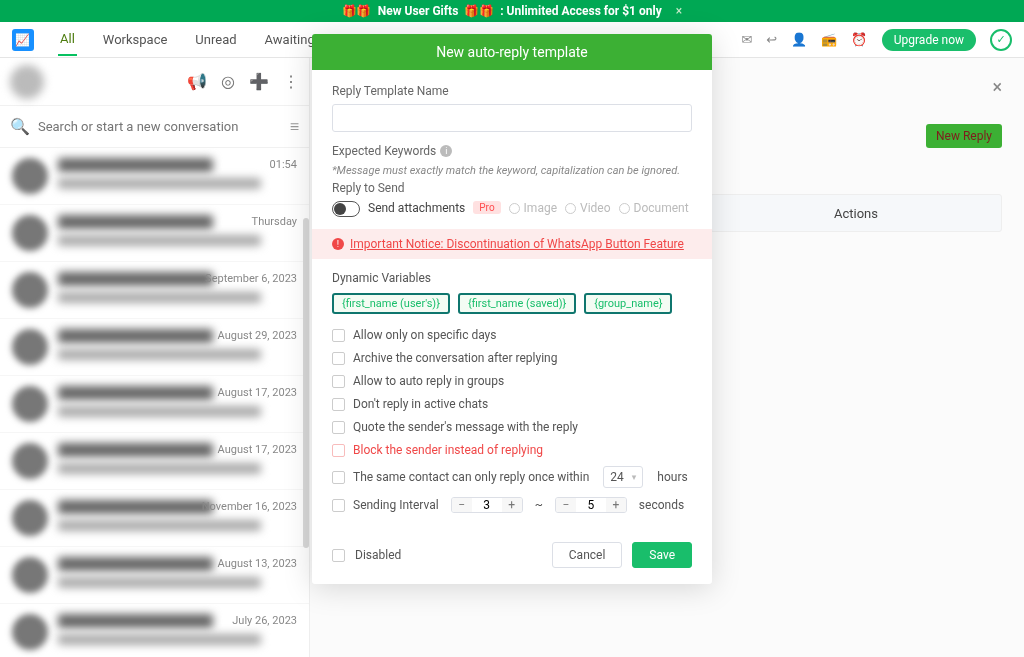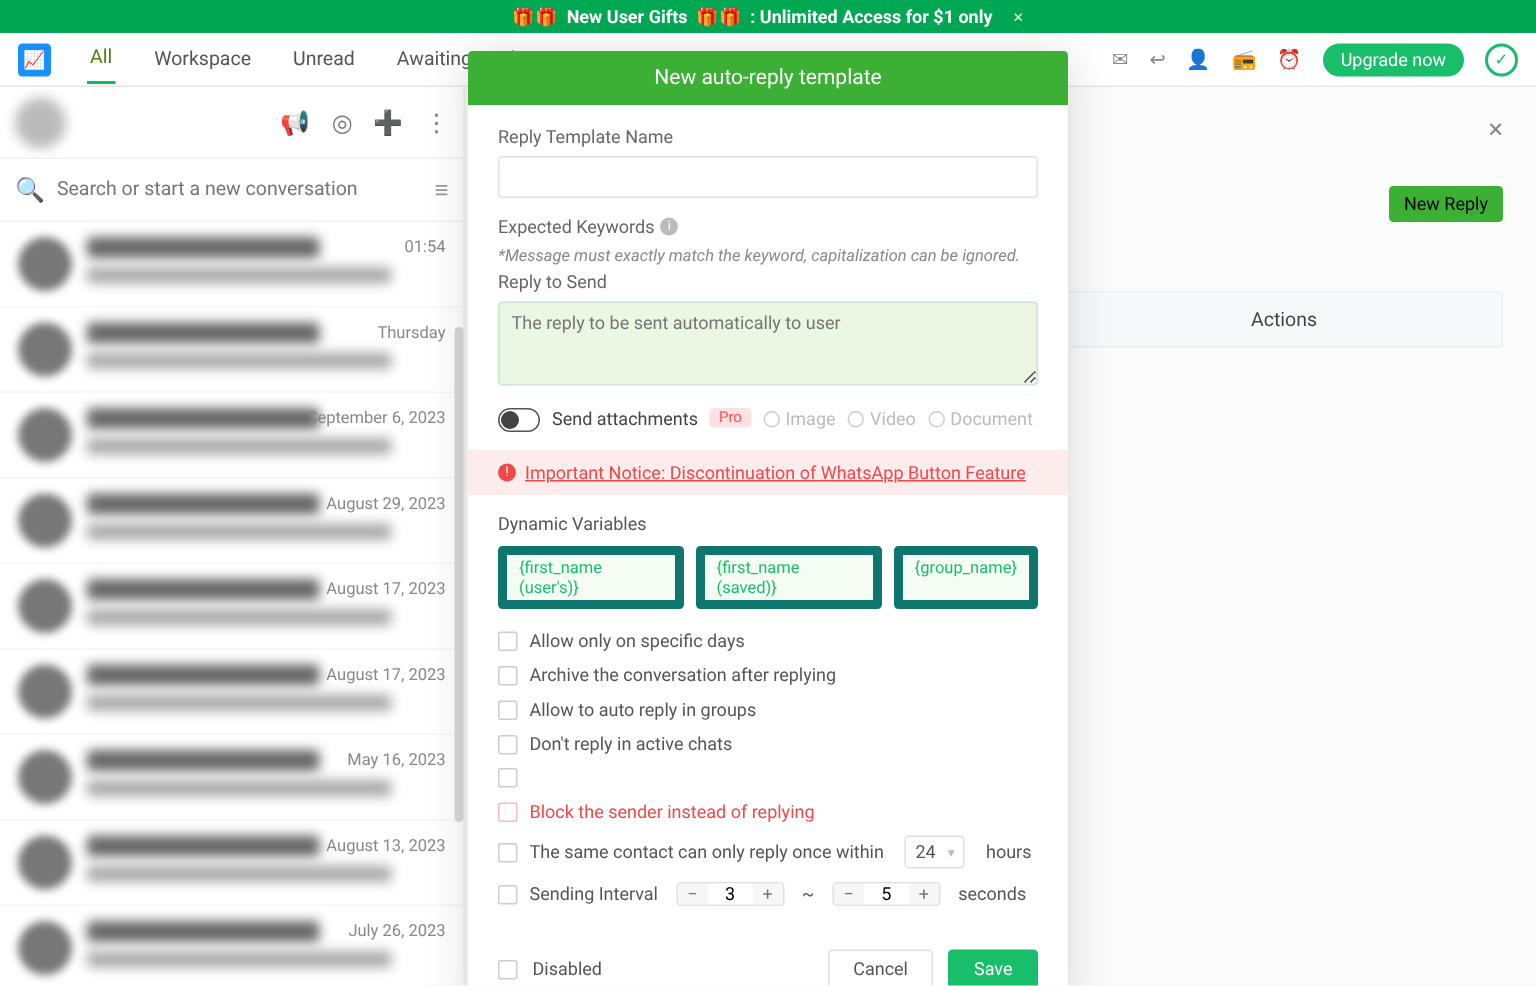--- a/index.html
+++ b/index.html
@@ -27,41 +27,41 @@
   .conv-item { display:flex; padding:10px 12px; gap:10px; border-bottom:1px solid #f6f6f6; position:relative;}
   .conv-item .av { width:36px;height:36px;border-radius:50%;background:#777;filter:blur(3px); flex-shrink:0;}
   .conv-item .body { flex:1; min-width:0;}
   .conv-item .line1 { height:14px; background:#666; border-radius:3px; filter:blur(4px); margin-bottom:6px; width:65%;}
   .conv-item .line2 { height:11px; background:#aaa; border-radius:3px; filter:blur(4px); width:85%;}
   .conv-item .date { position:absolute; top:10px; right:12px; font-size:11px; color:#888;}
   .scrollbar { position:absolute; right:0; top:160px; width:6px; height:330px; background:#d9d9d9; border-radius:3px;}
 
   .right-area { position:absolute; top:58px; left:310px; right:0; bottom:0; background:#fbfbfb; }
   .right-area .close-panel { position:absolute; top:18px; right:22px; color:#888; font-size:18px; cursor:pointer;}
-  .new-reply-btn { position:absolute; top:66px; right:22px; background:#3cb034; color:#000000; font-size:12px; padding:5px 10px; border-radius:3px; cursor:pointer;}
+  .new-reply-btn { position:absolute; top:66px; right:22px; background:#3cb034; color:#7f1d1d; font-size:12px; padding:5px 10px; border-radius:3px; cursor:pointer;}
   .table-head { position:absolute; top:136px; right:22px; left:370px; height:38px; background:#f6f8fa; display:flex; align-items:center; justify-content:center; font-size:13px; color:#444; border:1px solid #eee; border-radius:3px; width:292px; left:auto;}
   .modal { position:absolute; top:34px; left:50%; transform:translateX(-50%); width:400px; background:#fff; border-radius:3px; box-shadow:0 4px 30px rgba(0,0,0,0.15); overflow:hidden;}
   .modal-head { background:#3cb034; color:#fff; text-align:center; font-size:14px; padding:10px 0;}
   .modal-body { padding:14px 20px 8px; font-size:12px; color:#555; max-height:560px; overflow:auto;}
   .mb-label { font-size:12px; color:#666; margin-bottom:6px; display:flex; align-items:center; gap:4px;}
   .mb-help { font-size:11px; color:#888; font-style:italic; margin-bottom:4px;}
   .mb-input { width:100%; border:1px solid #dcdfe6; border-radius:3px; padding:6px 8px; font-size:12px; color:#555; outline:none; margin-bottom:12px;}
   .mb-textarea { width:100%; border:1px solid #c8e6c9; background:#eaf7e3; border-radius:3px; padding:6px 8px; font-size:12px; color:#888; outline:none; height:56px; resize:vertical; margin-bottom:12px;}
   .switch { width:28px;height:16px;border-radius:8px;border:1px solid #555;display:inline-flex;align-items:center;padding:1px;background:#fff;}
   .switch .knob{width:12px;height:12px;border-radius:50%;background:#444;}
   .attach-row { display:flex; align-items:flex-start; gap:8px; margin-bottom:12px;}
   .pro-badge { background:#ffe1e1; color:#ff4d4f; font-size:10px; padding:1px 6px; border-radius:3px;}
   .attach-opt { color:#bbb; font-size:12px; display:flex; align-items:center; gap:4px;}
   .attach-opt .radio { width:11px;height:11px;border:1px solid #ccc;border-radius:50%;}
   .notice-bar { margin:0 -20px 12px; padding:8px 20px; background:#fdecec; display:flex; align-items:center; gap:6px; font-size:12px;}
   .notice-bar a { color:#f04848; text-decoration:underline;}
   .notice-bar .warn { width:12px;height:12px;border-radius:50%;background:#f04848;color:#fff;font-size:9px;display:flex;align-items:center;justify-content:center;}
   .dyn-label { font-size:12px; color:#555; margin-bottom:8px;}
   .chips { display:flex; gap:8px; margin-bottom:14px;}
-  .chip { border:6px solid #0f766e; color:#19be6b; font-size:11px; padding:2px 8px; border-radius:3px; background:#f4fcf4; cursor:pointer;}
+  .chip { border:2px solid #0f766e; color:#19be6b; font-size:11px; padding:2px 8px; border-radius:3px; background:#f4fcf4; cursor:pointer;}
   .check-row { display:flex; align-items:center; gap:8px; font-size:12px; color:#555; margin-bottom:9px;}
   .check-row.red { color:#f04848;}
   .check-row .cb { width:13px;height:13px;border:1px solid #ccc;border-radius:2px; flex-shrink:0;}
   .num-group { display:inline-flex; border:1px solid #dcdfe6; border-radius:3px; overflow:hidden; margin:0 4px;}
   .num-group button{ width:20px;border:none;background:#f7f7f7;color:#777;cursor:pointer;font-size:12px;}
   .num-group input{ width:30px;border:none;text-align:center;font-size:12px;outline:none;}
   .hours-select{ display:inline-flex; border:1px solid #dcdfe6; border-radius:3px; padding:3px 6px; font-size:12px; color:#555; align-items:center; gap:8px; margin:0 6px;}
   .modal-foot { display:flex; align-items:center; padding:12px 20px 16px; gap:10px;}
   .modal-foot .spacer{flex:1;}
   .btn { padding:5px 16px; border-radius:3px; font-size:12px; cursor:pointer; border:1px solid #dcdfe6; background:#fff; color:#555;}
@@ -159,21 +159,21 @@
           <div class="line2"></div>
         </div>
         <div class="date">August 17, 2023</div>
       </div>
       <div class="conv-item">
         <div class="av"></div>
         <div class="body">
           <div class="line1"></div>
           <div class="line2"></div>
         </div>
-        <div class="date">May 16, 2023</div>
+        <div class="date">November 16, 2023</div>
       </div>
       <div class="conv-item">
         <div class="av"></div>
         <div class="body">
           <div class="line1"></div>
           <div class="line2"></div>
         </div>
         <div class="date">August 13, 2023</div>
       </div>
       <div class="conv-item">
@@ -200,21 +200,20 @@
     <div class="mb-label">Reply Template Name</div>
     <input class="mb-input" style="">
     
     <div class="mb-label">
       <span>Expected Keywords</span>
       <span style="width:12px;height:12px;border-radius:50%;background:#bbb;color:#fff;font-size:9px;display:inline-flex;align-items:center;justify-content:center">i</span>
     </div>
     <div class="mb-help">*Message must exactly match the keyword, capitalization can be ignored.</div>
     
     <div class="mb-label">Reply to Send</div>
-    <textarea class="mb-textarea" placeholder="The reply to be sent automatically to user" style=""></textarea>
     
     <div class="attach-row">
       <span class="switch">
           <span class="knob"></span>
         </span>
       <span style="color:#444">Send attachments</span>
       <span class="pro-badge">Pro</span>
       <span class="attach-opt">
           <span class="radio"></span>
           <span>Image</span>
@@ -252,20 +251,21 @@
     <div class="check-row">
         <span class="cb"></span>
         <span>Allow to auto reply in groups</span>
       </div>
     <div class="check-row">
         <span class="cb"></span>
         <span>Don't reply in active chats</span>
       </div>
     <div class="check-row">
         <span class="cb"></span>
+        <span>Quote the sender's message with the reply</span>
       </div>
     <div class="check-row red">
         <span class="cb" style="border-color:#f8bcbc"></span>
         <span>Block the sender instead of replying</span>
       </div>
     
     <div class="check-row">
       <span class="cb"></span>
       <span>The same contact can only reply once within</span>
       <span class="hours-select">

